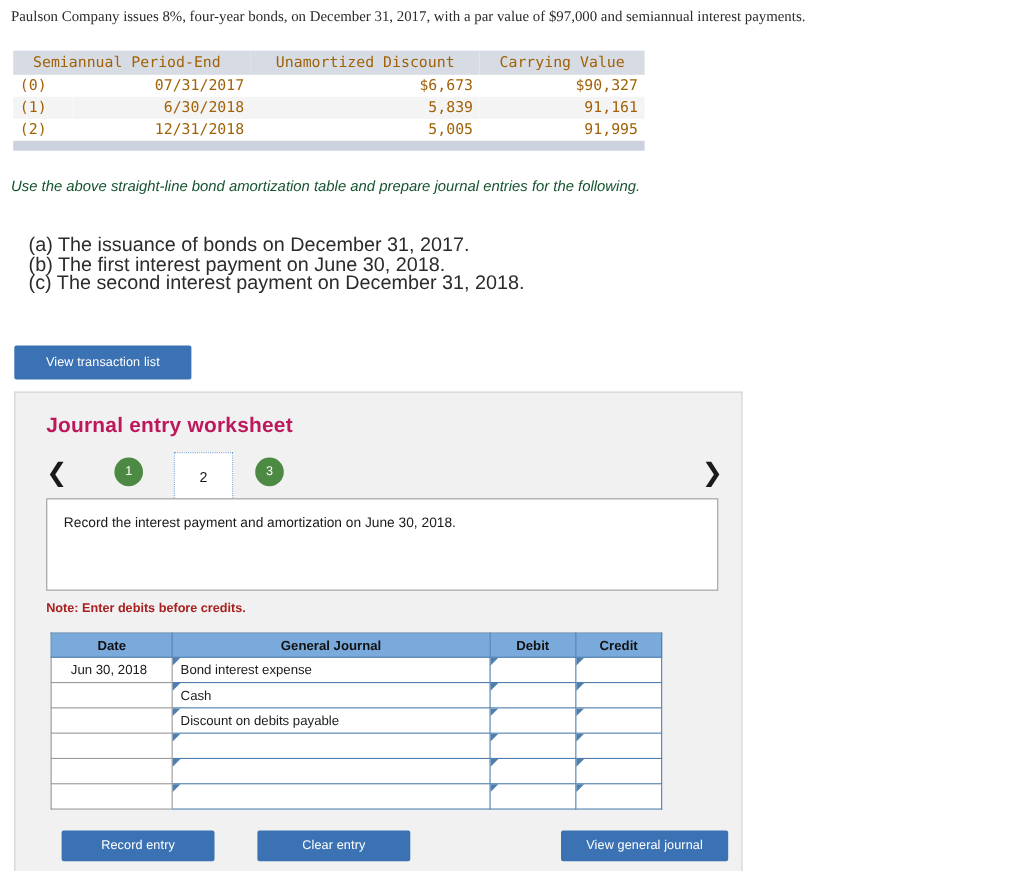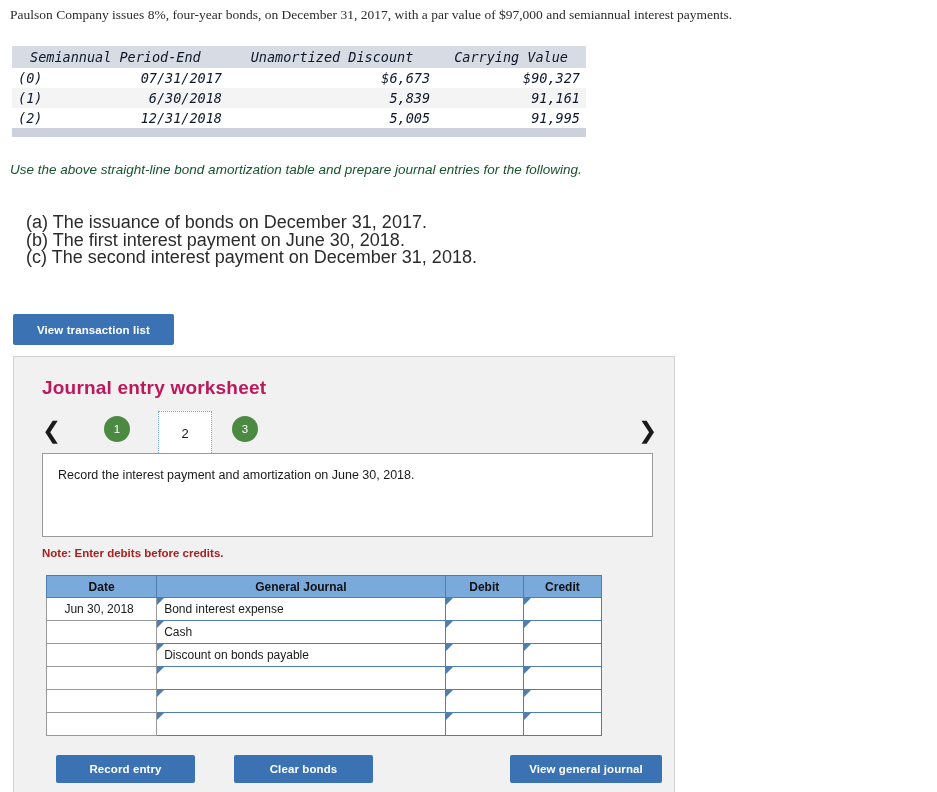--- a/index.html
+++ b/index.html
@@ -34,22 +34,21 @@
     position: absolute;
     left: 12px;
     top: 46px;
     width: 574px;
   }
   table.amort {
     border-collapse: collapse;
     width: 100%;
     font-family: "DejaVu Sans Mono", "Liberation Mono", monospace;
     font-size: 13.5px;
-    color: #0f172a;
-    font-style: italic;
+    color: #a16207;
   }
   table.amort thead th {
     background: #d7dce4;
     font-weight: 400;
     padding: 3px 6px;
     text-align: center;
     white-space: nowrap;
   }
   table.amort thead th.c-period { text-align: left; padding-left: 18px; }
   table.amort tbody td {
@@ -88,21 +87,21 @@
     color: #2b2b2b;
   }
 
   
   .btn-blue {
     background: #3a72b4;
     color: #ffffff;
     border: none;
     font-family: "Liberation Sans", sans-serif;
     font-size: 11.5px;
-    font-weight: bold;
+    font-weight: normal;
     letter-spacing: 0.1px;
     border-radius: 2px;
     cursor: pointer;
     padding: 2px;
     text-align: center;
     line-height: normal;
   }
   #view-transaction-list {
     position: absolute;
     left: 13px;
@@ -399,21 +398,21 @@
                 <span class="flag"></span>
                 <span></span>
               </div>
             </td>
         </tr>
         <tr>
           <td class="date-cell"></td>
           <td>
               <div class="cell-inner">
                 <span class="flag"></span>
-                <span>Discount on bonds payable</span>
+                <span>Discount on debits payable</span>
               </div>
             </td>
           <td class="money-cell">
               <div class="cell-inner">
                 <span class="flag"></span>
                 <span></span>
               </div>
             </td>
           <td class="money-cell">
               <div class="cell-inner">
@@ -483,15 +482,15 @@
                 <span class="flag"></span>
                 <span></span>
               </div>
             </td>
         </tr>
       </tbody>
     </table>
   </div>
 
   <button id="record-entry" class="btn-blue">Record entry</button>
-  <button id="clear-entry" class="btn-blue">Clear bonds</button>
+  <button id="clear-entry" class="btn-blue">Clear entry</button>
   <button id="view-general-journal" class="btn-blue">View general journal</button>
 </div>
 
 </body></html>

